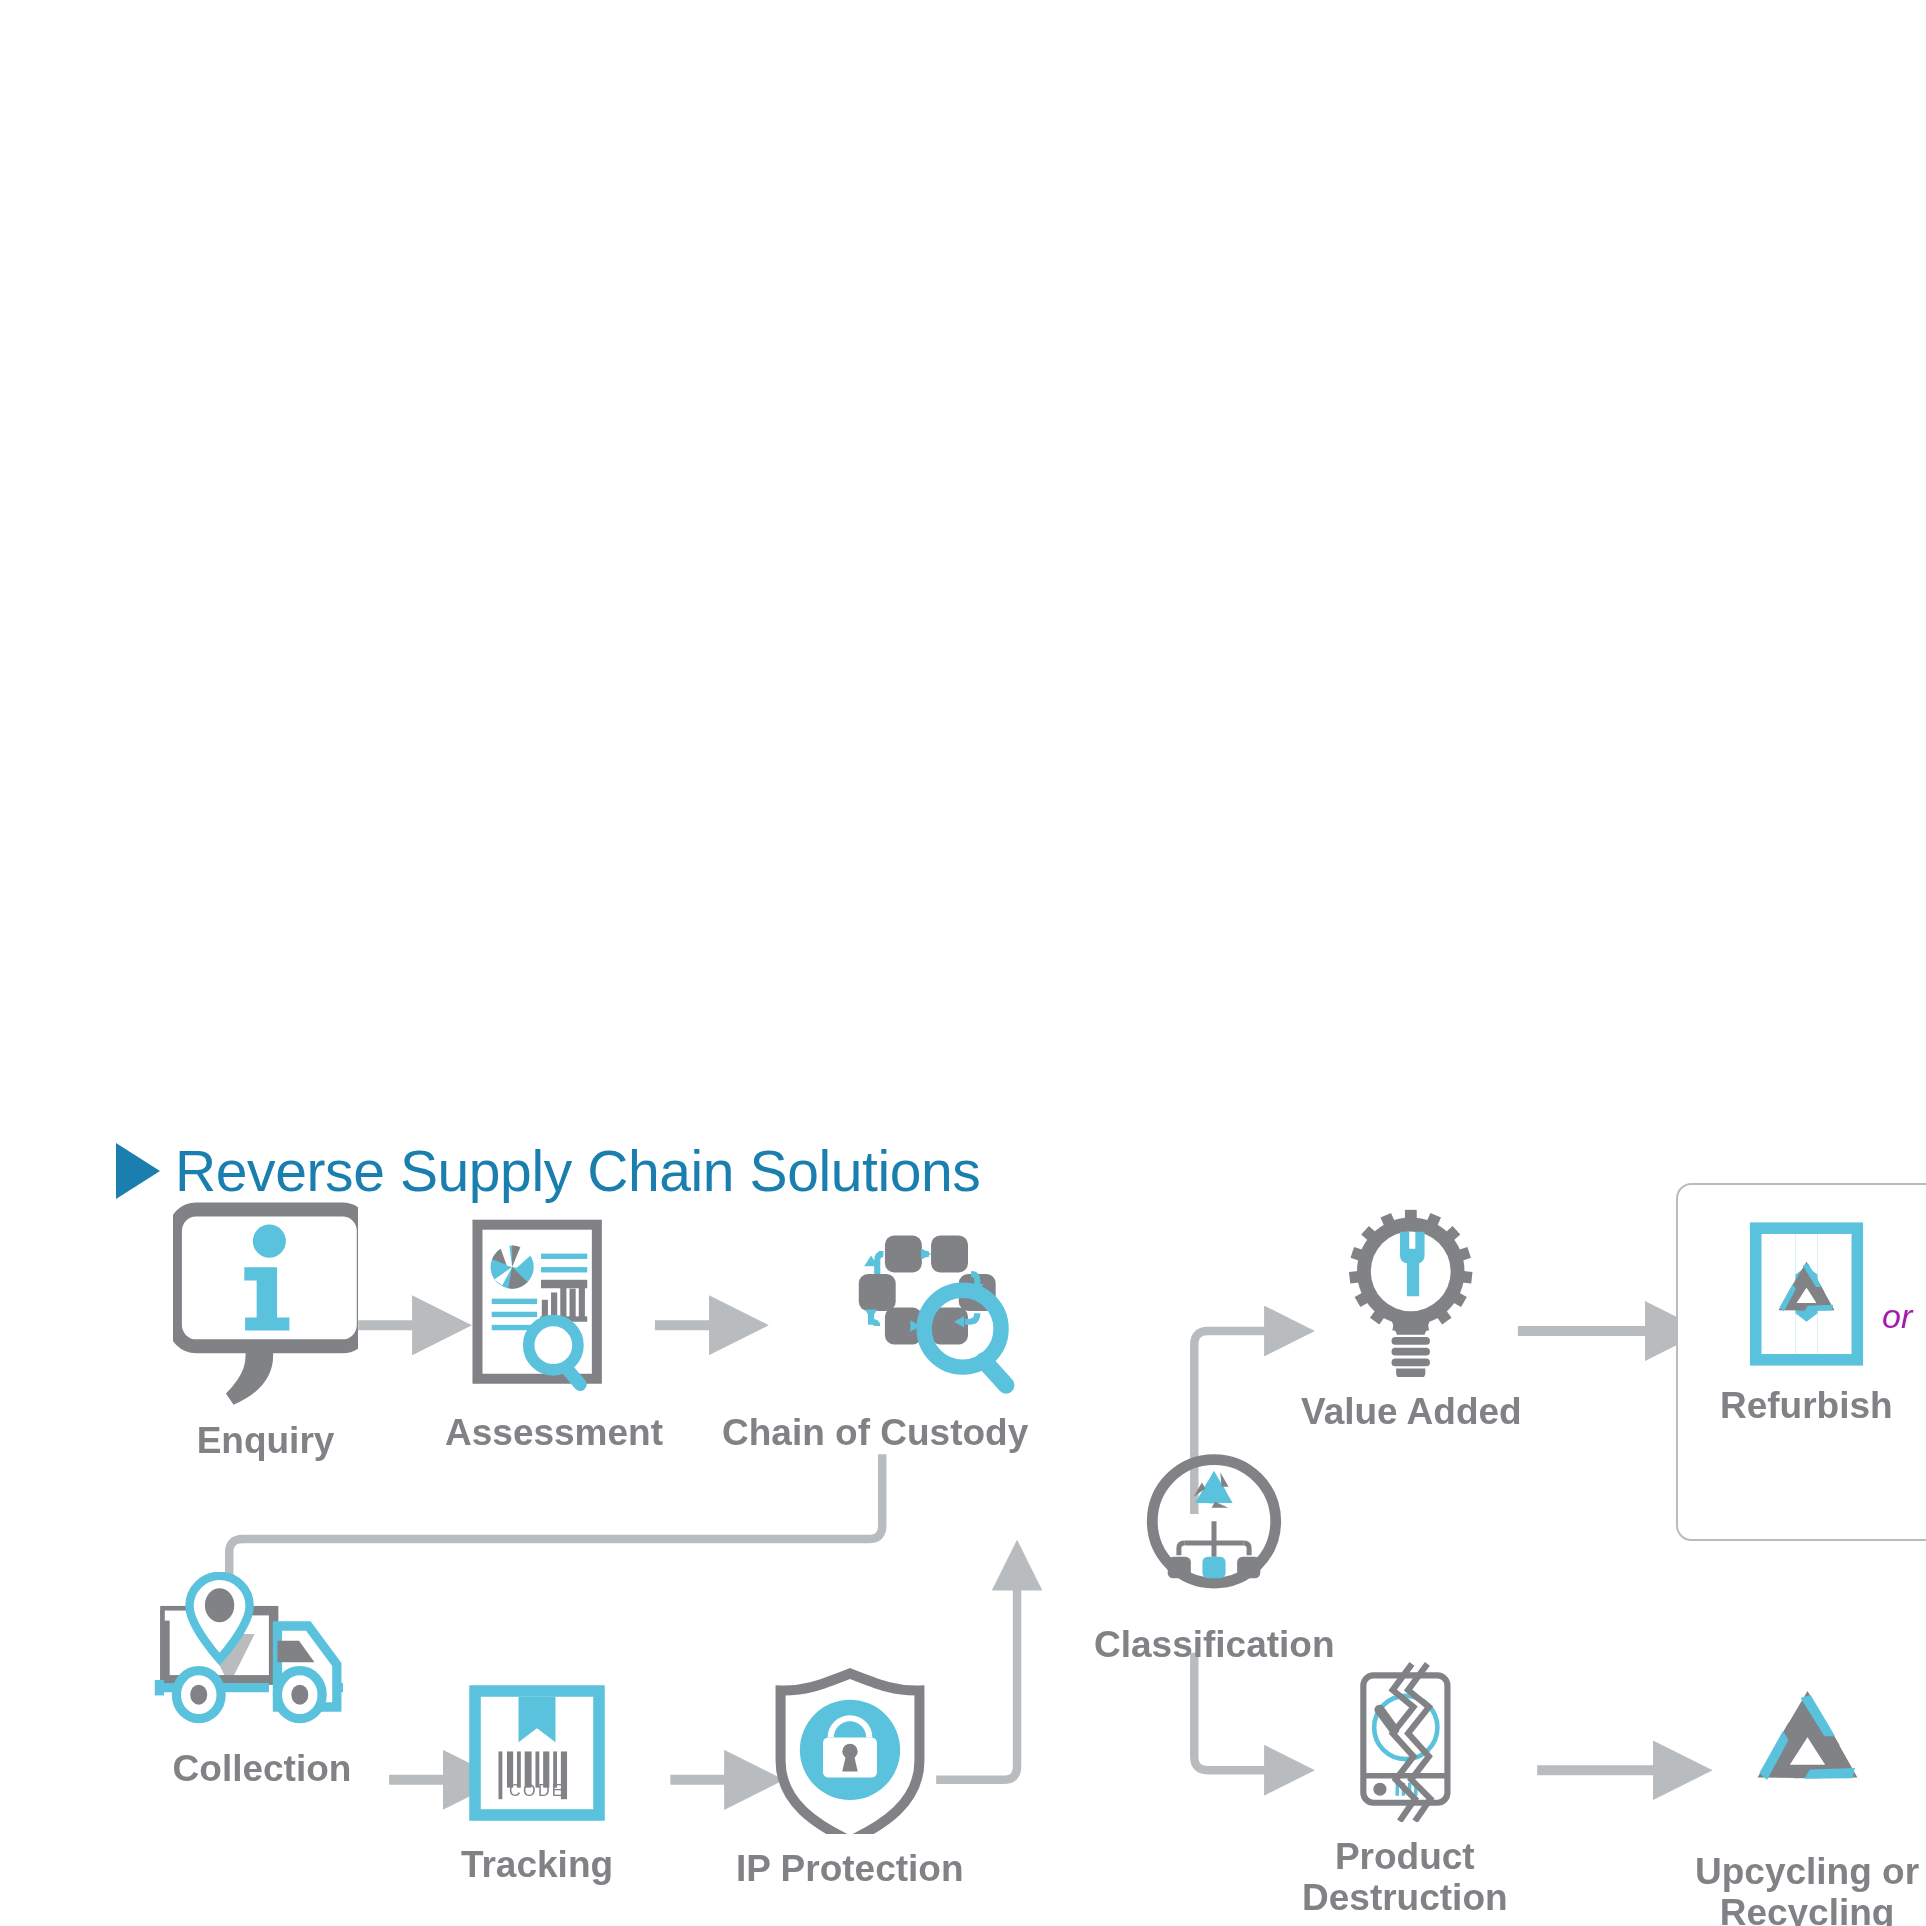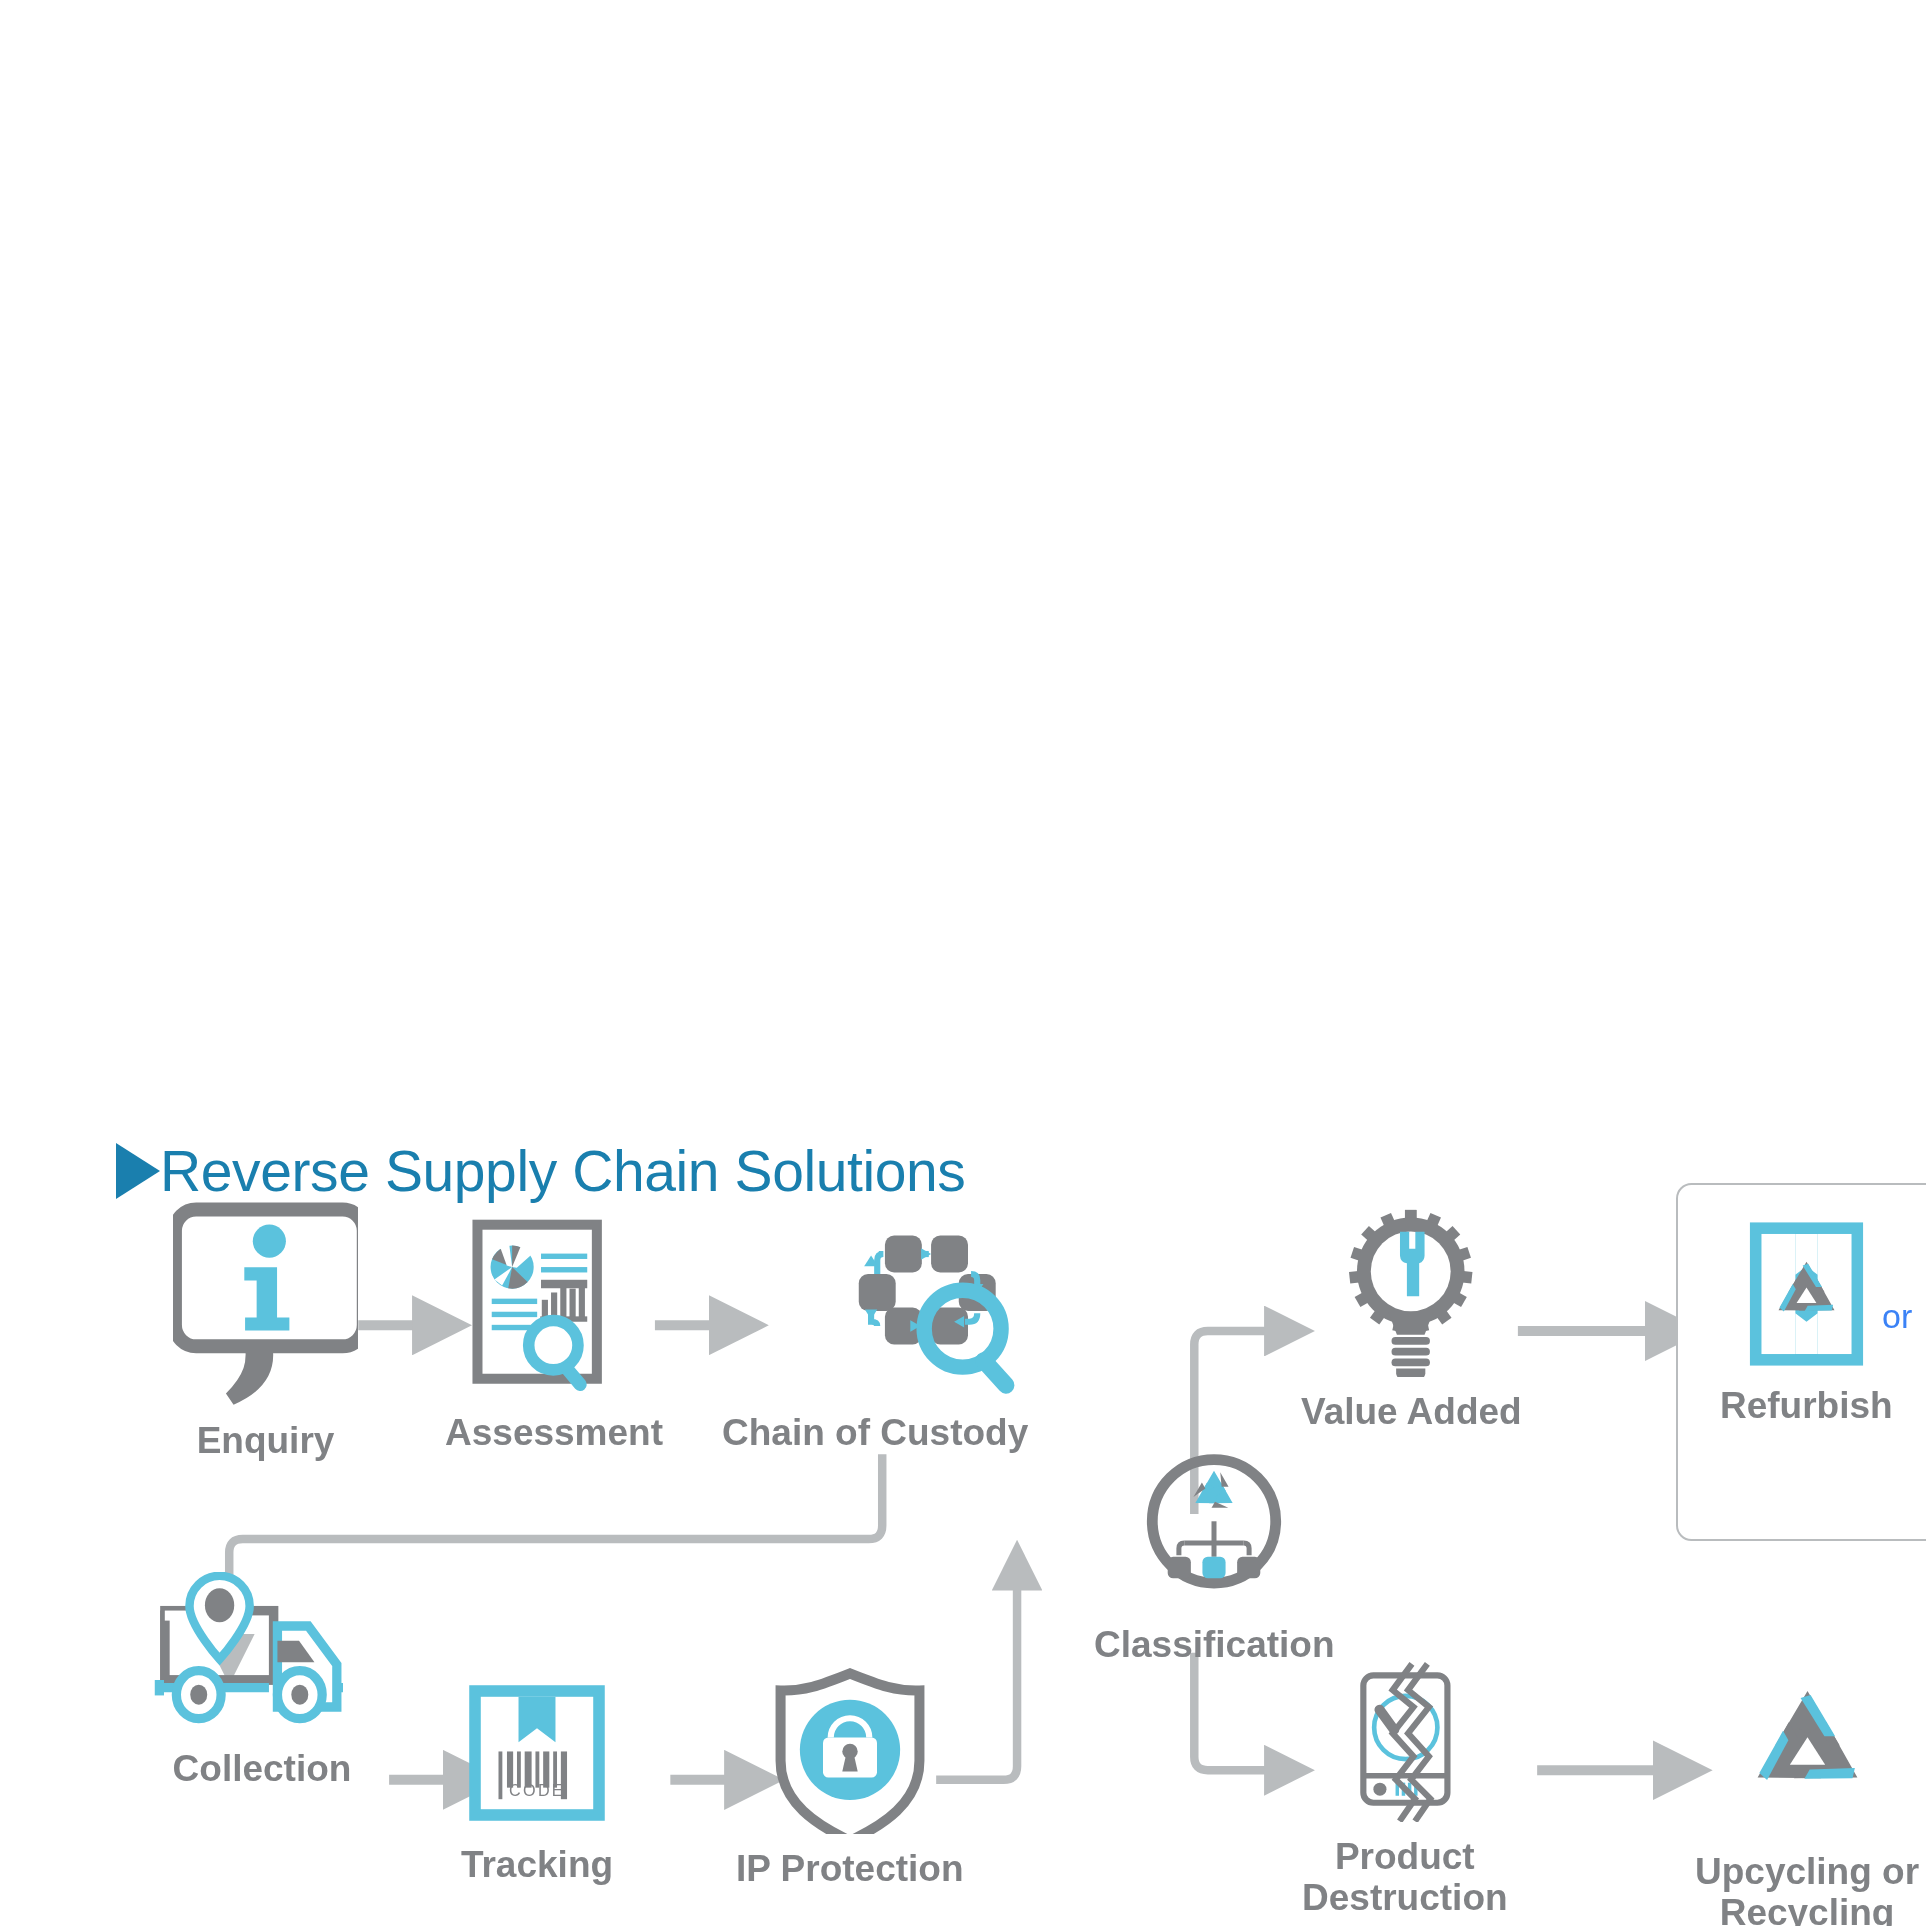--- a/index.html
+++ b/index.html
@@ -2,34 +2,34 @@
 <html style="font-size:6.2px"><head>
 <meta charset="utf-8">
 <style>
   html,body{margin:0;padding:0;background:#ffffff;}
   body{width:3082px;height:3082px;position:relative;
        font-family:"Liberation Sans",sans-serif;overflow:hidden;}
   #stage{position:absolute;left:0;top:0;width:3082px;height:3082px;}
   svg.flow{position:absolute;left:0;top:0;width:3082px;height:3082px;}
 
   
-  .title-row{position:absolute;left:116px;top:1138px;display:flex;align-items:center;gap:0;}
+  .title-row{position:absolute;left:116px;top:1138px;display:flex;align-items:center;gap:15px;}
   .title-tri{width:0;height:0;border-left:44px solid #1a7fae;
              border-top:28px solid transparent;border-bottom:28px solid transparent;}
   .title-text{font-size:57px;color:#1a7fae;font-weight:400;letter-spacing:-0.4px;white-space:nowrap;}
 
   
   .node{position:absolute;display:flex;flex-direction:column;align-items:center;}
   .node .art{position:relative;}
   .node .cap{margin-top:13px;font-size:37px;font-weight:bold;color:#808285;
              text-align:center;line-height:1.12;white-space:pre-line;}
 
   
   .panel{position:absolute;border:2.7px solid #b9bcbe;border-radius:15.4px;background:#fff;}
-  .or-lbl{position:absolute;font-size:34px;color:#3b82f6;}
+  .or-lbl{position:absolute;font-size:34px;color:#a21caf;font-style:italic;}
 </style>
 </head>
 <body>
 
 <div id="stage">
 
   <svg class="flow" viewBox="0 0 8000 8000">
     <defs>
       <marker id="ar" markerWidth="6" markerHeight="6" refX="0.4" refY="3" orient="auto" markerUnits="strokeWidth">
         <path d="M0,0 L6,3 L0,6 z" fill="#b9bcbe"></path>

